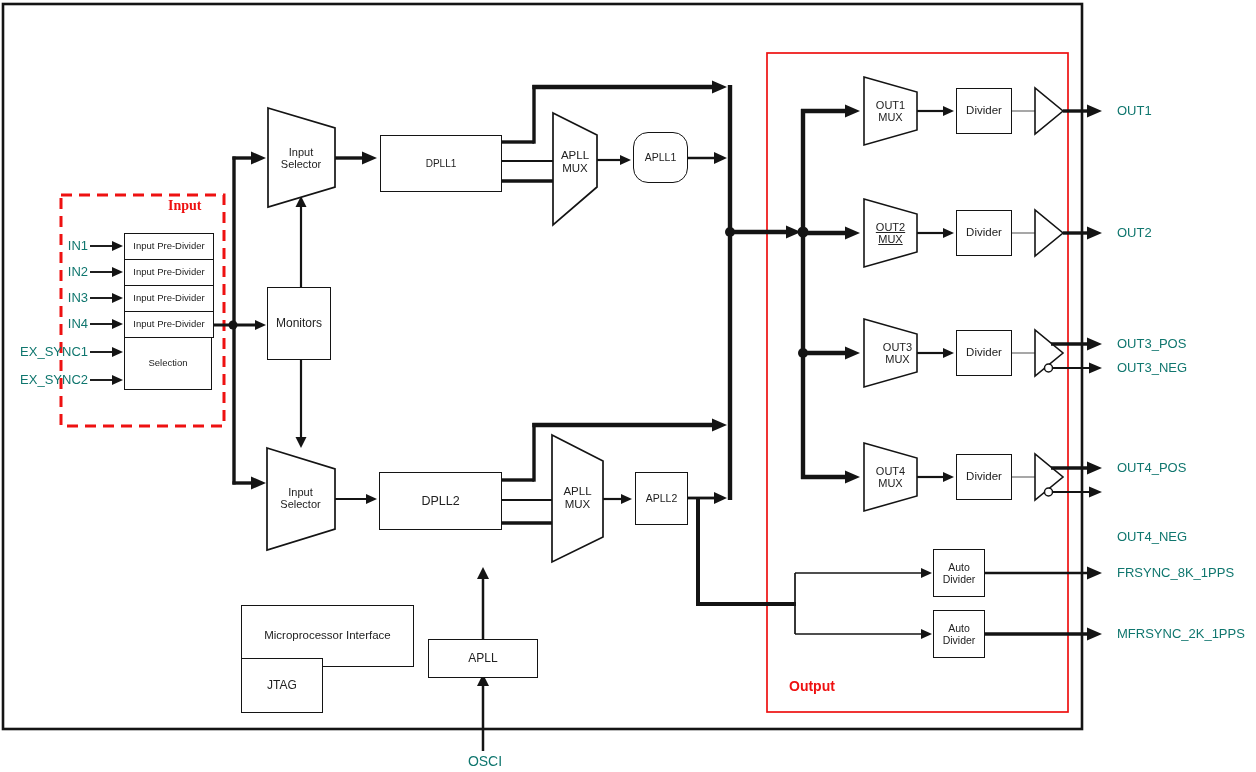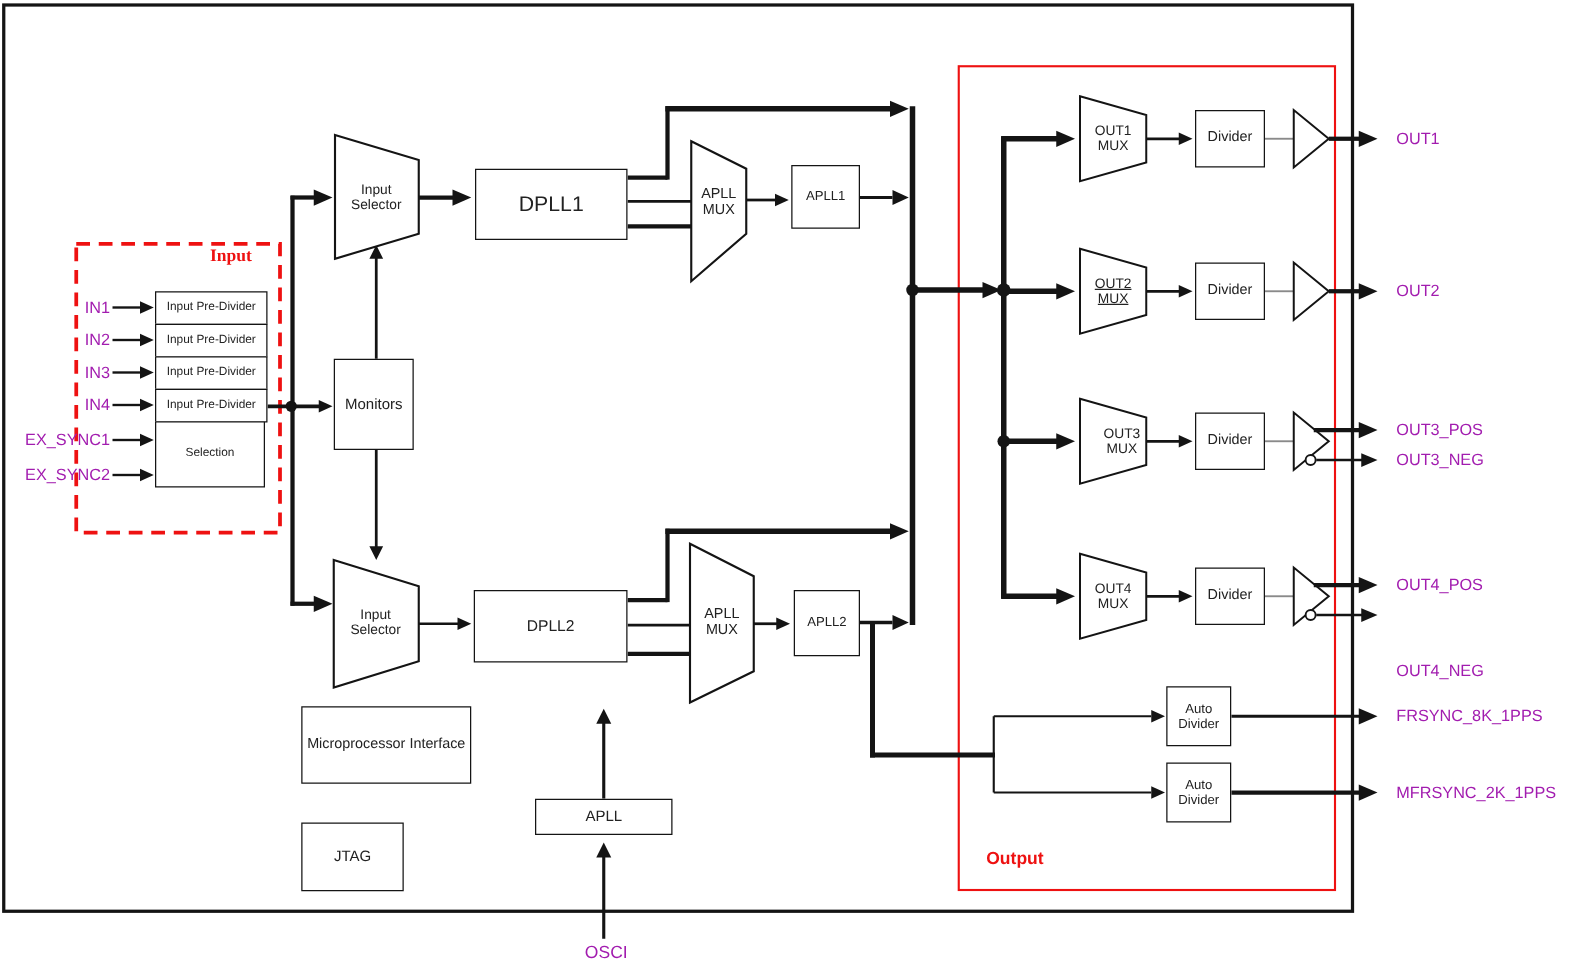--- a/index.html
+++ b/index.html
@@ -13,21 +13,21 @@
     border:1.6px solid #141414;background:#ffffff;
     display:flex;align-items:center;justify-content:center;text-align:center;
     font-size:12px;line-height:1.15;color:#222;
   }
   .overlay{
     position:absolute;box-sizing:border-box;z-index:3;background:transparent;border:none;
     display:flex;align-items:center;justify-content:center;text-align:center;
     font-size:11px;line-height:1.12;color:#222;
   }
   .lbl{
-    position:absolute;z-index:2;font-size:13px;line-height:16px;color:#a21caf;white-space:nowrap;
+    position:absolute;z-index:2;font-size:13px;line-height:16px;color:#0f766e;white-space:nowrap;
   }
   .lbl.right{text-align:right;}
   .sec-title{
     position:absolute;z-index:3;font-size:14px;font-weight:bold;color:#ee1111;white-space:nowrap;
   }
   .small-row{font-size:9.5px;}
   .tiny{font-size:10.5px;}
 </style>
 </head>
 <body>
@@ -197,29 +197,29 @@
 
   <div class="box small-row" style="left:124px;top:233px;width:90px;height:27px;">Input Pre-Divider</div>
   <div class="box small-row" style="left:124px;top:259px;width:90px;height:27px;">Input Pre-Divider</div>
   <div class="box small-row" style="left:124px;top:285px;width:90px;height:27px;">Input Pre-Divider</div>
   <div class="box small-row" style="left:124px;top:311px;width:90px;height:27px;">Input Pre-Divider</div>
   <div class="box small-row" style="left:124px;top:337px;width:88px;height:53px;">Selection</div>
 
   <div class="overlay" style="left:268px;top:123px;width:66px;height:70px;">Input Selector</div>
   <div class="overlay" style="left:267px;top:463px;width:67px;height:70px;">Input Selector</div>
   <div class="box" style="left:267px;top:287px;width:64px;height:73px;">Monitors</div>
-  <div class="box" style="left:380px;top:135px;width:122px;height:57px;font-size:17px;">DPLL1</div>
+  <div class="box" style="left:380px;top:135px;width:122px;height:57px;font-size:10px;">DPLL1</div>
   <div class="box" style="left:379px;top:472px;width:123px;height:58px;font-size:12.5px;">DPLL2</div>
   <div class="overlay" style="left:553px;top:128px;width:44px;height:68px;font-size:11.5px;">APLL MUX</div>
   <div class="overlay" style="left:552px;top:463px;width:51px;height:70px;font-size:11.5px;">APLL MUX</div>
-  <div class="box" style="left:633px;top:132px;width:55px;height:51px;font-size:10.5px;">APLL1</div>
+  <div class="box" style="left:633px;top:132px;width:55px;height:51px;font-size:10.5px;border-radius:15px;">APLL1</div>
   <div class="box" style="left:635px;top:472px;width:53px;height:53px;font-size:10.5px;">APLL2</div>
-  <div class="box" style="left:241px;top:565px;width:136px;height:62px;font-size:11.5px;">Microprocessor Interface</div>
+  <div class="box" style="left:241px;top:605px;width:173px;height:62px;font-size:11.5px;">Microprocessor Interface</div>
   <div class="box" style="left:241px;top:658px;width:82px;height:55px;">JTAG</div>
-  <div class="box" style="left:428px;top:639px;width:110px;height:29px;">APLL</div>
+  <div class="box" style="left:428px;top:639px;width:110px;height:39px;">APLL</div>
   <div class="lbl" style="left:455px;top:753px;width:60px;text-align:center;font-size:14px;">OSCI</div>
 
   <div class="sec-title" style="left:789px;top:678px;">Output</div>
 
   <div class="overlay" style="left:864px;top:83px;width:53px;height:56px;">OUT1 MUX</div>
   <div class="overlay" style="left:864px;top:205px;width:53px;height:56px;text-decoration:underline;">OUT2 MUX</div>
   <div class="overlay" style="left:864px;top:325px;width:53px;height:56px;padding-left:14px;">OUT3 MUX</div>
   <div class="overlay" style="left:864px;top:449px;width:53px;height:56px;">OUT4 MUX</div>
 
   <div class="box" style="left:956px;top:88px;width:56px;height:46px;font-size:11.5px;">Divider</div>

